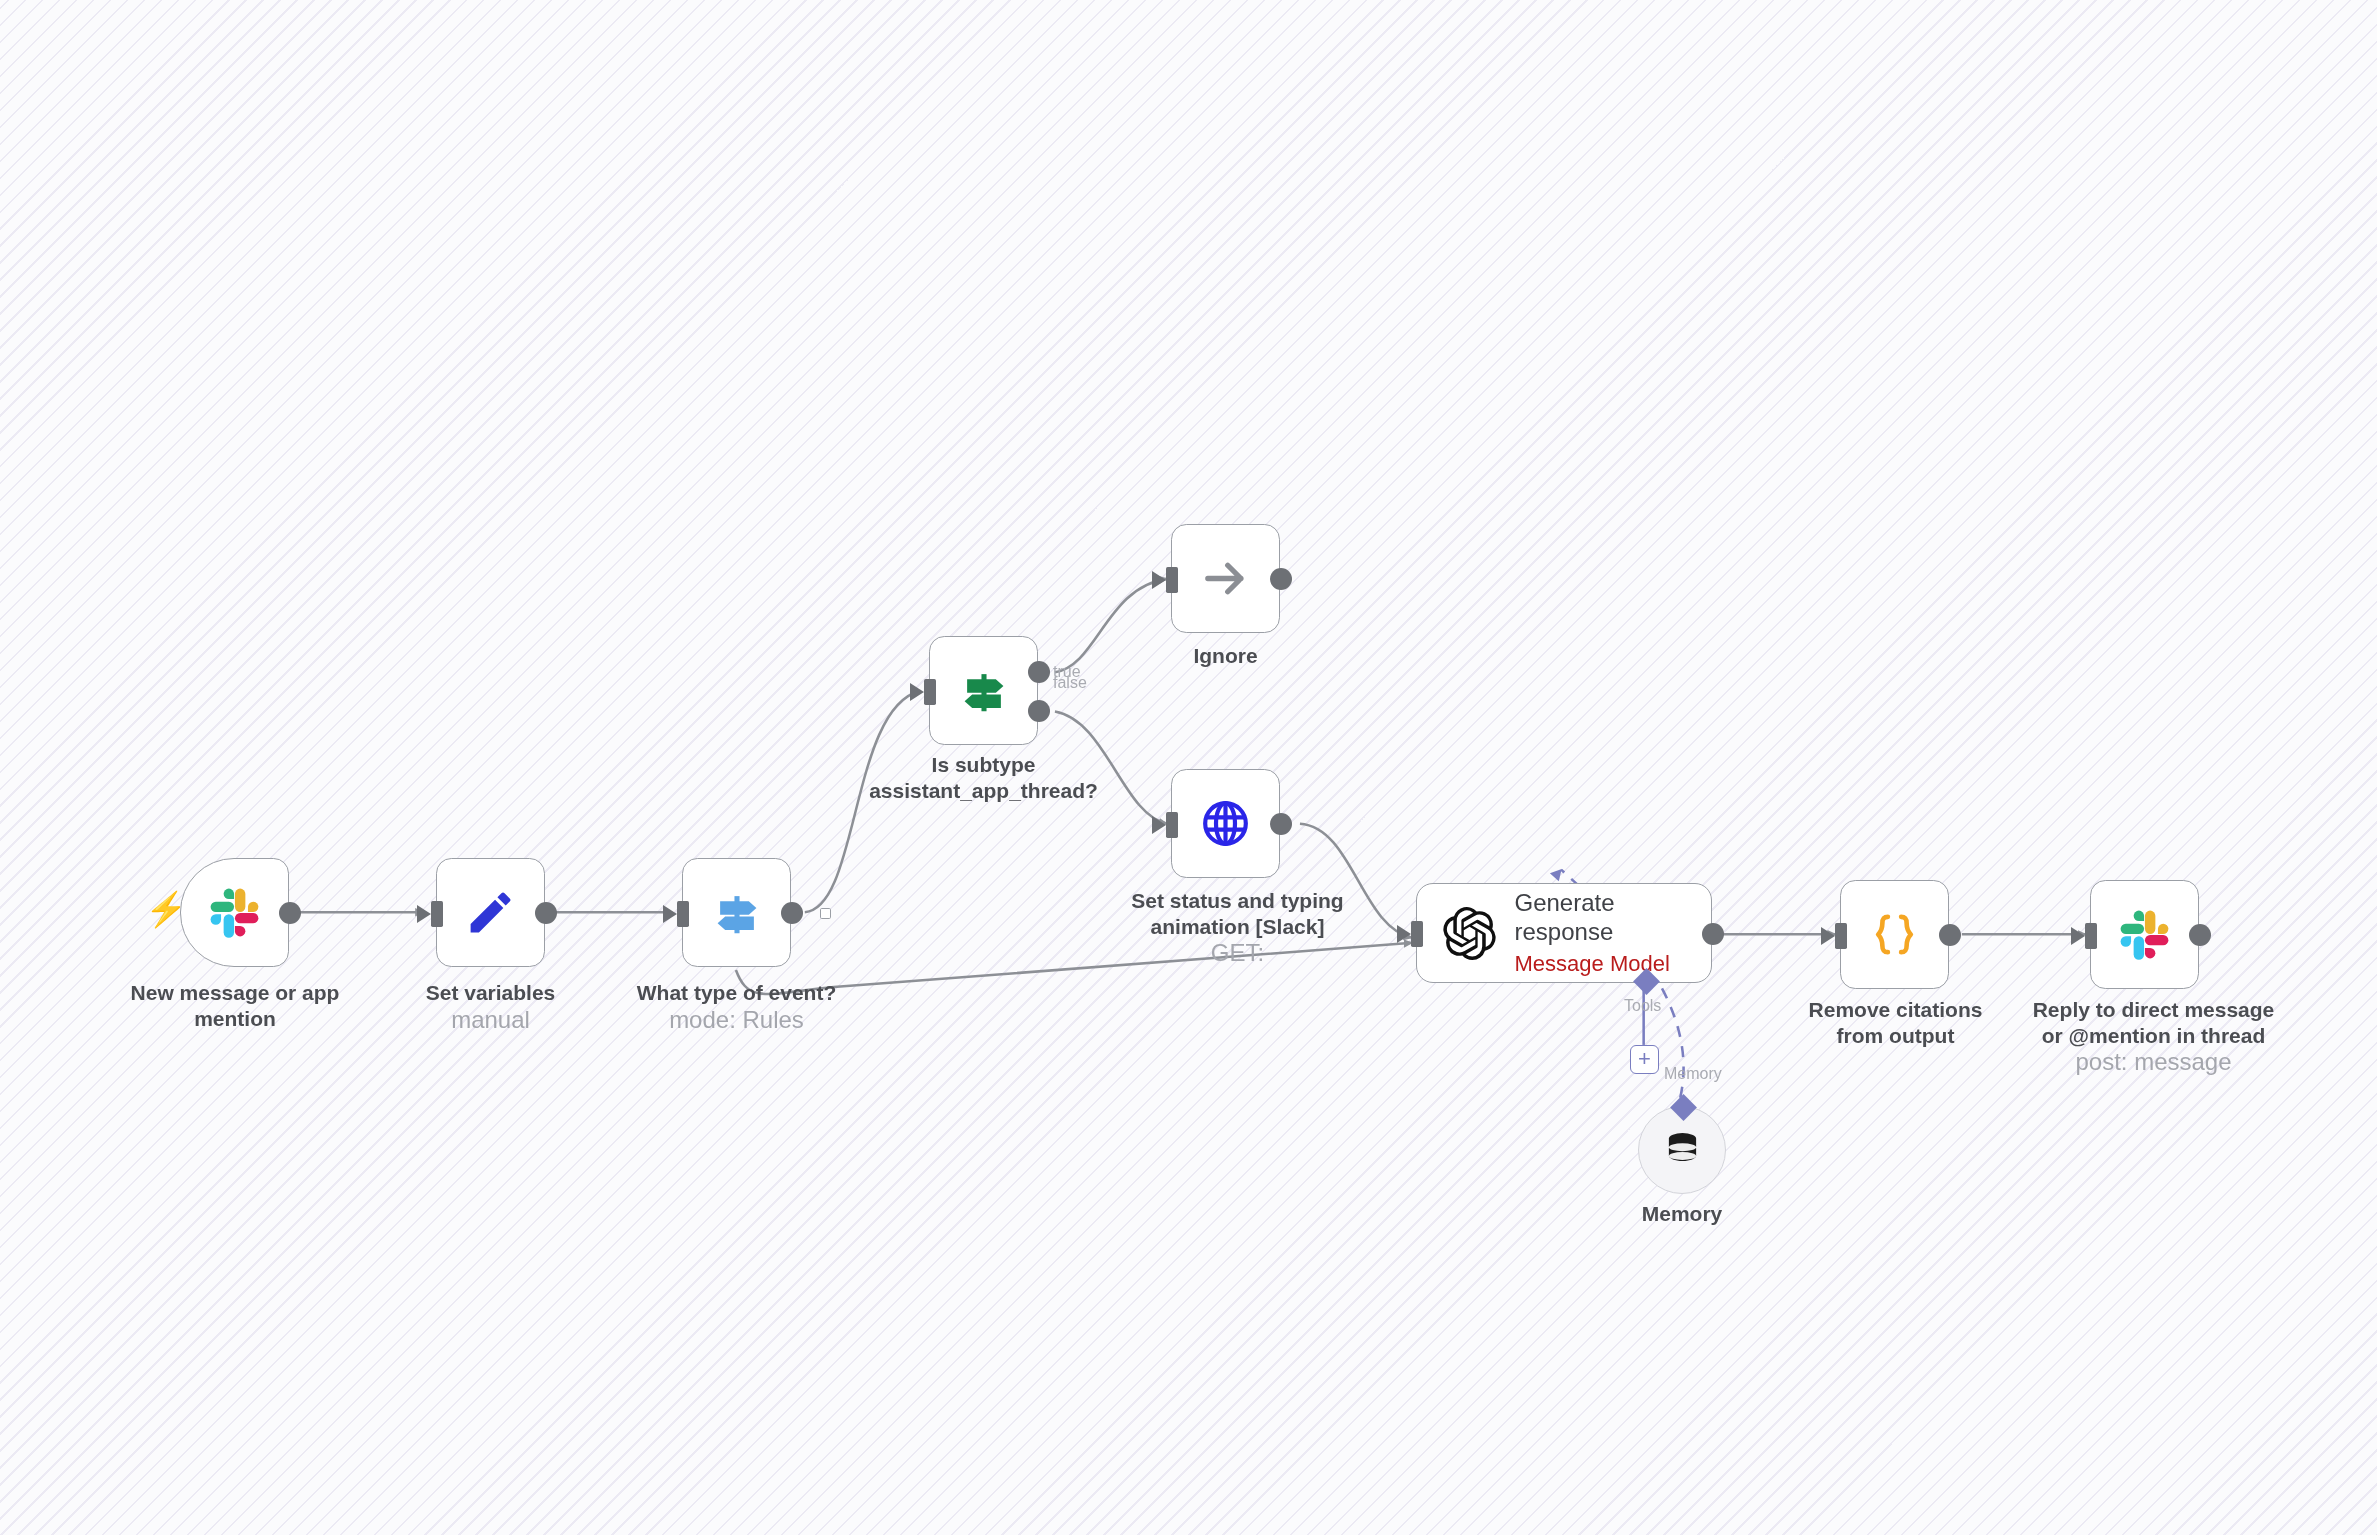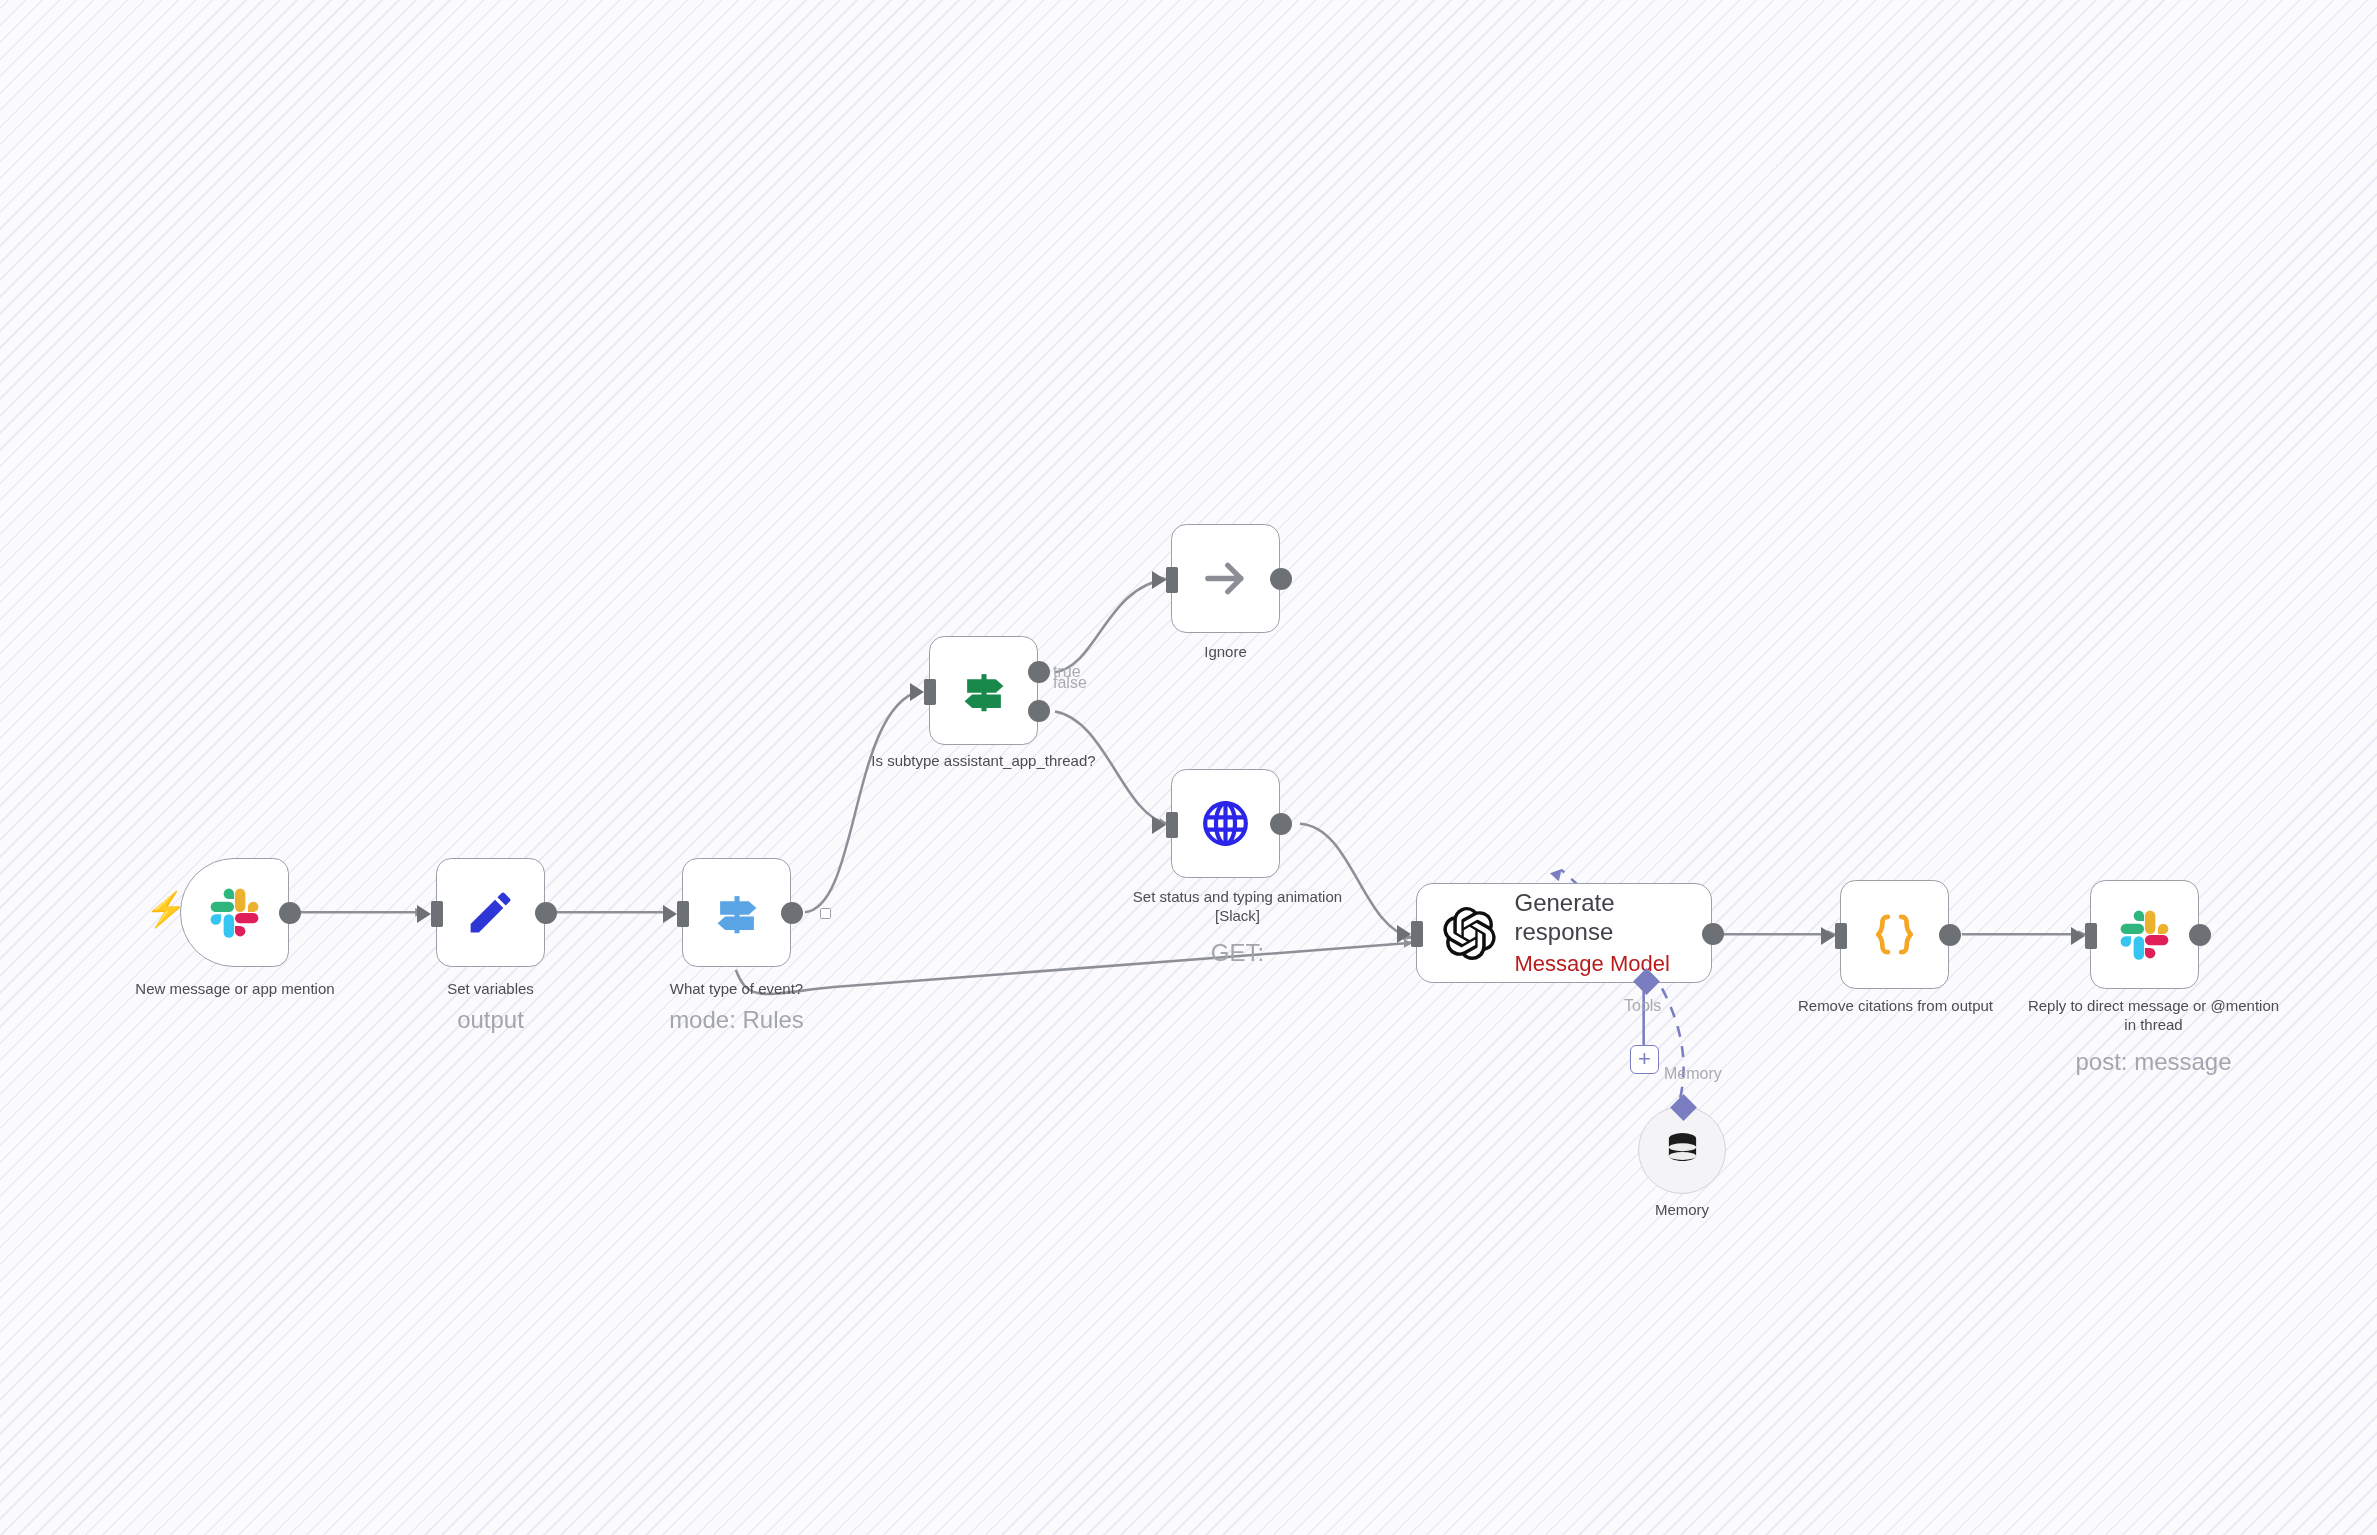--- a/index.html
+++ b/index.html
@@ -49,23 +49,23 @@
     width: 88px; height: 88px;
     border-radius: 50%;
     background: #f4f4f7;
     border: 1.7px solid #d3d4da;
   }
   
   .caption {
     position: absolute;
     text-align: center;
     color: #4b4d52;
-    font-size: 15px;
+    font-size: 21px;
     line-height: 1.24;
-    font-weight: 400;
+    font-weight: 700;
     white-space: pre-line;
   }
   .subcaption {
     position: absolute;
     text-align: center;
     color: #a4a6ad;
     font-size: 24px;
     line-height: 1.2;
   }
   .inline-title {
@@ -196,21 +196,21 @@
   <div class="node square" style="left:436px; top:858px;">
     <span>
       <svg class="icon" width="53" height="53" viewBox="0 0 24 24">
         <path fill="#2f36d6" d="M3 17.25V21h3.75L17.81 9.94l-3.75-3.75L3 17.25zM20.71 7.04a1 1 0 0 0 0-1.41l-2.34-2.34a1 1 0 0 0-1.41 0l-1.83 1.83 3.75 3.75 1.83-1.83z"></path>
       </svg>
     </span>
     <div class="port-in" style="left:-6px; top:42px;"></div>
     <div class="port-out" style="right:-12.8px; top:43px;"></div>
   </div>
   <div class="caption" style="left:380px; top:980px; width:221px;">Set variables</div>
-  <div class="subcaption" style="left:380px; top:1006px; width:221px;">output</div>
+  <div class="subcaption" style="left:380px; top:1006px; width:221px;">manual</div>
 
   <div class="node square" style="left:682px; top:858px;">
     <span>
       <svg class="icon" width="54" height="54" viewBox="0 0 64 64">
         <rect x="29" y="12" width="6" height="44" fill="#5BA4E5"></rect>
         <path d="M12 18 h34 l9 8 -9 8 H12 z" fill="#5BA4E5"></path>
         <path d="M52 36 H18 l-9 8 9 8 h34 z" fill="#5BA4E5"></path>
       </svg>
     </span>
     <div class="port-in" style="left:-6px; top:42px;"></div>

